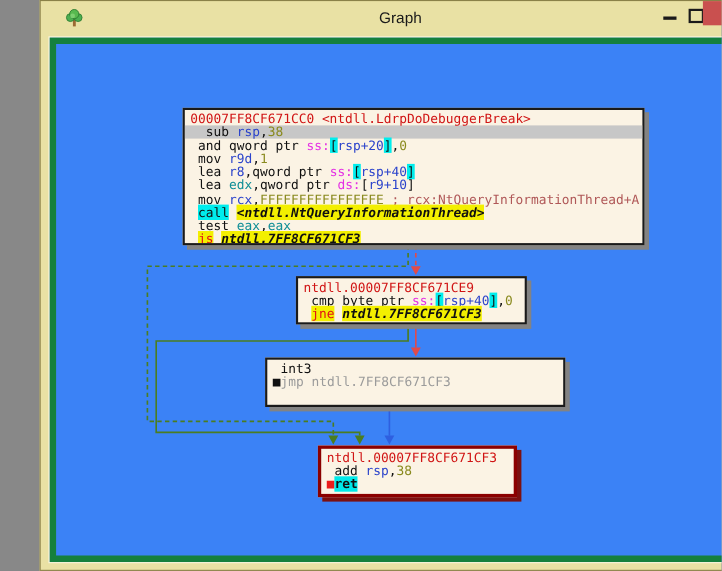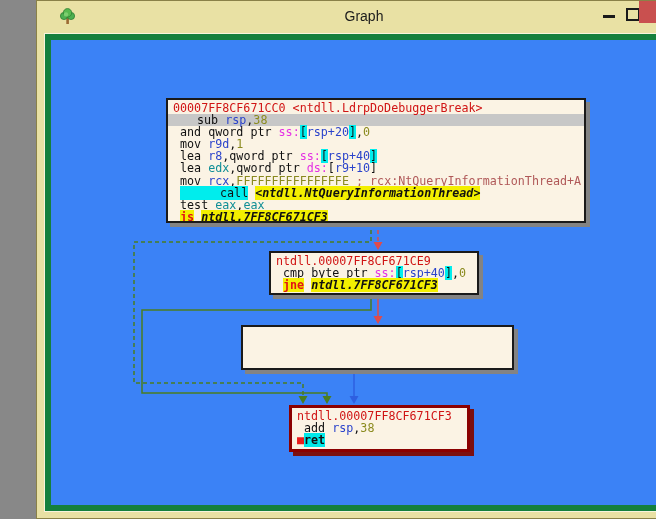--- a/index.html
+++ b/index.html
@@ -41,33 +41,33 @@
     font-family:"DejaVu Sans Mono","Liberation Mono",monospace;
     font-size:11.7px;line-height:12.1px;
     padding:2px 0 0 5px;
     white-space:pre;overflow:hidden;
   }
   .block-emph{
     border:3px solid #8b0000;
     box-shadow:4px 4px 0 0 #7c1010;
   }
   .row{height:12.1px;}
-  .row.sel{background:#c7c7c7;margin-left:-5px;padding-left:22px;}
+  .row.sel{background:#c7c7c7;margin-left:-5px;padding-left:12px;}
   
   .tk-hdr{color:#d01414;}
   .tk-mn{color:#101010;}
   .tk-reg{color:#2b43cb;}
   .tk-teal{color:#0f8e96;text-align:right;}
   .tk-num{color:#8a8a1e;}
   .tk-seg{color:#e431e4;}
   .tk-brk{background:#00eded;color:#101010;}
   .tk-cmt{color:#b05858;}
-  .tk-callmn{background:#00eded;color:#101010;padding-left:40px;}
+  .tk-callmn{background:#00eded;color:#101010;}
   .tk-ylw{background:#f3ef00;color:#101010;font-weight:bold;font-style:italic;}
-  .tk-jcc{background:#f3ef00;color:#e21414;font-weight:bold;}
+  .tk-jcc{background:#f3ef00;color:#e21414;font-weight:normal;}
   .tk-gray{color:#9b9b9b;}
   .tk-sqb{color:#111111;}
   .tk-sqr{color:#ea1c1c;}
   .tk-rethl{background:#00e9e9;color:#101010;font-weight:bold;}
 </style>
 </head>
 <body>
 
 <div id="window">
   <div id="titlebar">
@@ -94,17 +94,17 @@
           <polyline points="320,255 320,270 91,270 91,353 276,353 276,356" fill="none" stroke="#4b7d20" stroke-width="1.5"></polyline>
           <polygon points="276,364 271.5,356 280.5,356" fill="#4b7d20"></polygon>
           <polyline points="327,255 327,276" fill="none" stroke="#e04b4b" stroke-width="1.5"></polyline>
           <polygon points="327,284 322.5,276 331.5,276" fill="#e04b4b"></polygon>
           <polyline points="303,330 303,356" fill="none" stroke="#2e5fe0" stroke-width="1.5"></polyline>
           <polygon points="303,364 298.5,356 307.5,356" fill="#2e5fe0"></polygon>
         </svg>
 
     <div class="block" style="left: 115px; top: 58px; width: 420px; height: 125px;"><div class="row"><span class="tk-hdr">00007FF8CF671CC0 &lt;ntdll.LdrpDoDebuggerBreak&gt;</span></div><div class="row sel"><span class="tk-mn"> sub </span><span class="tk-reg">rsp</span><span class="tk-mn">,</span><span class="tk-num">38</span></div><div class="row"><span class="tk-mn"> and qword ptr </span><span class="tk-seg">ss:</span><span class="tk-brk">[</span><span class="tk-reg">rsp+20</span><span class="tk-brk">]</span><span class="tk-mn">,</span><span class="tk-num">0</span></div><div class="row"><span class="tk-mn"> mov </span><span class="tk-reg">r9d</span><span class="tk-mn">,</span><span class="tk-num">1</span></div><div class="row"><span class="tk-mn"> lea </span><span class="tk-reg">r8</span><span class="tk-mn">,qword ptr </span><span class="tk-seg">ss:</span><span class="tk-brk">[</span><span class="tk-reg">rsp+40</span><span class="tk-brk">]</span></div><div class="row"><span class="tk-mn"> lea </span><span class="tk-teal">edx</span><span class="tk-mn">,qword ptr </span><span class="tk-seg">ds:</span><span class="tk-mn">[</span><span class="tk-reg">r9+10</span><span class="tk-mn">]</span></div><div class="row"><span class="tk-mn"> mov </span><span class="tk-reg">rcx</span><span class="tk-mn">,</span><span class="tk-num">FFFFFFFFFFFFFFFE</span><span class="tk-cmt"> ; rcx:NtQueryInformationThread+A</span></div><div class="row"><span class="tk-mn"> </span><span class="tk-callmn">call</span><span class="tk-mn"> </span><span class="tk-ylw">&lt;ntdll.NtQueryInformationThread&gt;</span></div><div class="row"><span class="tk-mn"> test </span><span class="tk-teal">eax</span><span class="tk-mn">,</span><span class="tk-teal">eax</span></div><div class="row"><span class="tk-mn"> </span><span class="tk-jcc">js</span><span class="tk-mn"> </span><span class="tk-ylw">ntdll.7FF8CF671CF3</span></div></div>
         <div class="block" style="left: 218px; top: 211px; width: 210px; height: 44px;"><div class="row"><span class="tk-hdr">ntdll.00007FF8CF671CE9</span></div><div class="row"><span class="tk-mn"> cmp byte ptr </span><span class="tk-seg">ss:</span><span class="tk-brk">[</span><span class="tk-reg">rsp+40</span><span class="tk-brk">]</span><span class="tk-mn">,</span><span class="tk-num">0</span></div><div class="row"><span class="tk-mn"> </span><span class="tk-jcc">jne</span><span class="tk-mn"> </span><span class="tk-ylw">ntdll.7FF8CF671CF3</span></div></div>
-        <div class="block" style="left: 190px; top: 285px; width: 273px; height: 45px;"></div>
+        <div class="block" style="left: 190px; top: 285px; width: 273px; height: 45px;"><div class="row"><span class="tk-mn"> int3</span></div><div class="row"><span class="tk-sqb">■</span><span class="tk-gray">jmp ntdll.7FF8CF671CF3</span></div></div>
         <div class="block block-emph" style="left: 238px; top: 365px; width: 181px; height: 47px;"><div class="row"><span class="tk-hdr">ntdll.00007FF8CF671CF3</span></div><div class="row"><span class="tk-mn"> add </span><span class="tk-reg">rsp</span><span class="tk-mn">,</span><span class="tk-num">38</span></div><div class="row"><span class="tk-sqr">■</span><span class="tk-rethl">ret</span></div></div>
       </div>
   </div>
 </div>
 
 </body></html>

